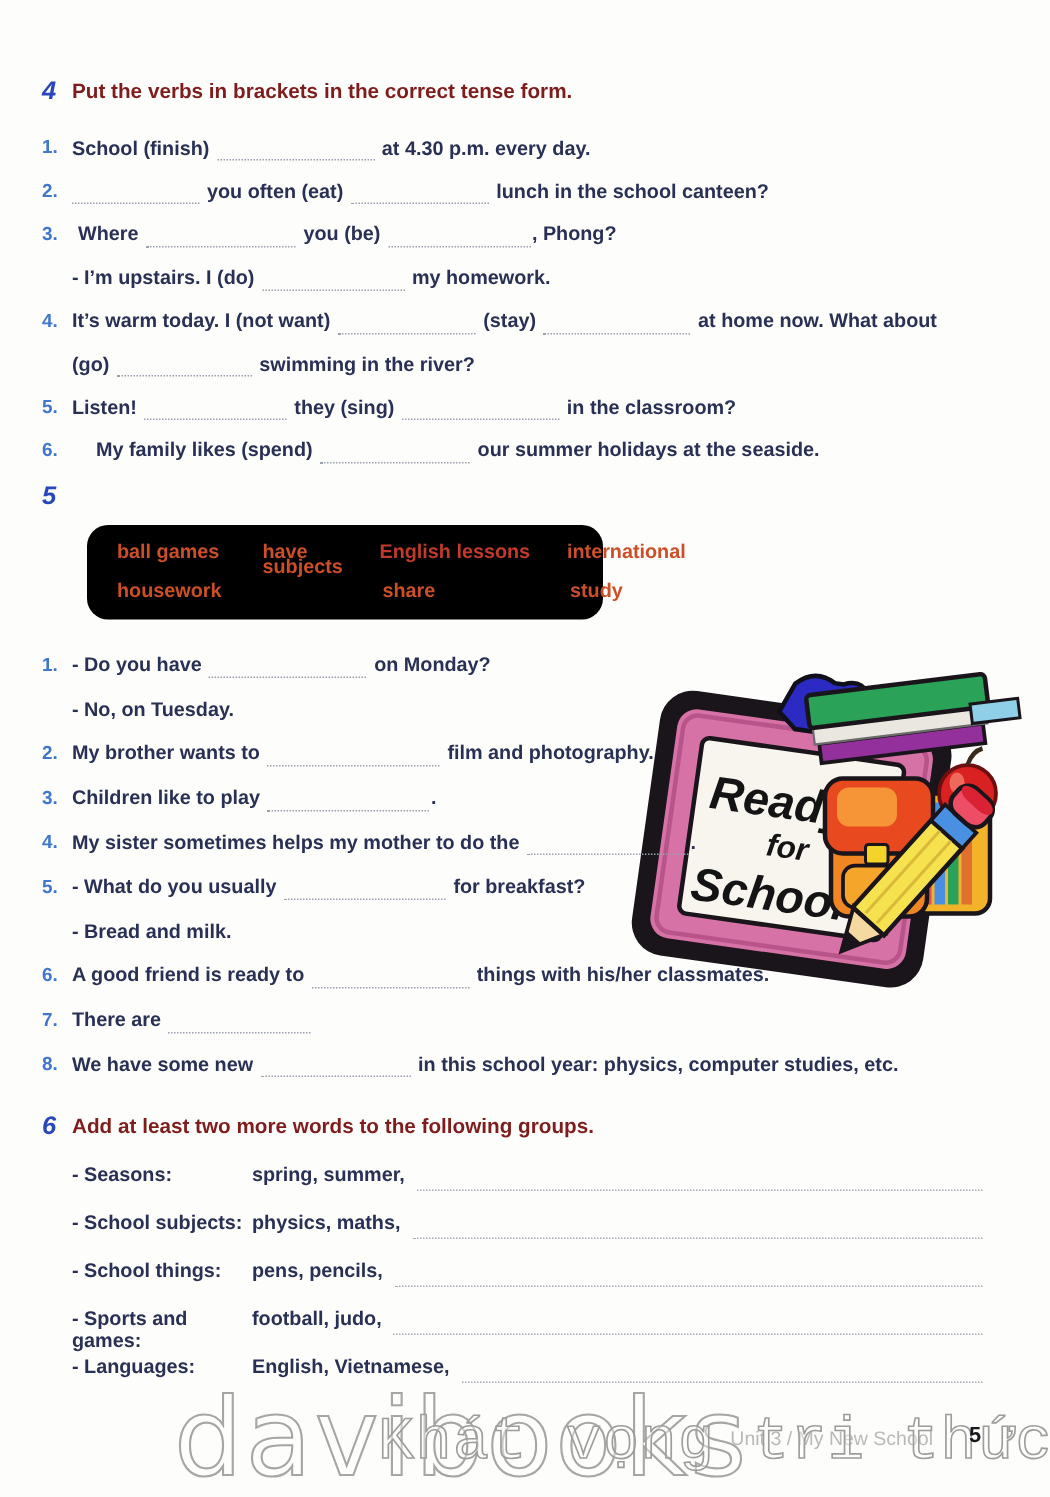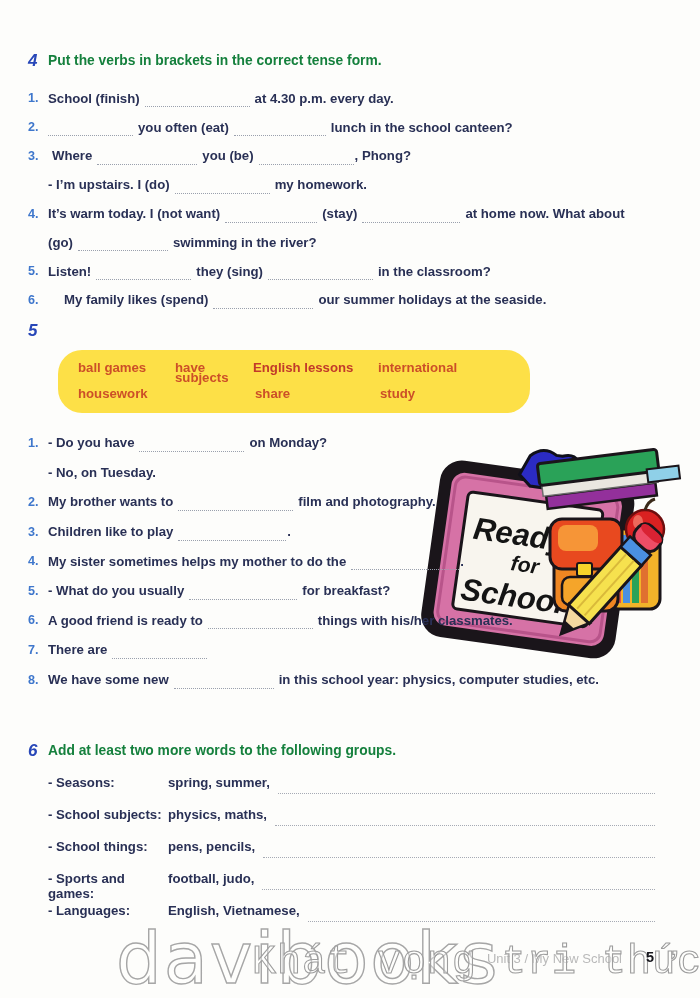--- a/index.html
+++ b/index.html
@@ -6,33 +6,33 @@
   body{background:#e9e9e9;}
   #page{
     position:relative; width:700px; height:998px; margin:0 auto;
     background:#fdfdfb; overflow:hidden;
     font-family:"Liberation Sans", sans-serif;
     color:#293055;
   }
   
   .sec{position:absolute; left:28px; right:30px; display:flex; align-items:flex-start;}
   .secnum{font-style:italic; font-weight:bold; font-size:17px; color:#2847b8; width:20px; flex:none; line-height:18px;}
-  .sectitle{font-weight:bold; font-size:13.8px; color:#15803d; line-height:18px;}
+  .sectitle{font-weight:bold; font-size:13.8px; color:#7f1d1d; line-height:18px;}
   
   .rows{position:absolute; left:28px; right:28px;}
   .row{display:flex; align-items:center; font-weight:bold; font-size:13.2px;}
   .r288{height:28.8px;} .r296{height:29.6px;}
   .inum{color:#3f77cc; width:20px; flex:none; font-size:12.6px;}
   .indent{width:20px; flex:none;}
   .seg{white-space:pre;text-align:right;}
   .blank{border-bottom:1.6px dotted #9aa0ad; height:13px; margin:4px 5px 0 5px; flex:none;}
   .tight{margin-left:1px;}
   
-  #wordbox{position:absolute; left:58px; top:350px; width:472px; height:63px;
-    background:#fde047; border-radius:24px;}
+  #wordbox{position:absolute; left:58px; top:350px; width:344px; height:63px;
+    background:#000000; border-radius:14px;}
   .wbw{position:absolute; font-weight:bold; font-size:13.2px; color:#cc4f28; white-space:nowrap;}
   
   #ex6-rows{position:absolute; left:28px; right:43px; top:775px;}
   .g6row{display:flex; height:32px; margin-left:20px; font-weight:bold; font-size:13.2px;}
   .g6label{width:120px; flex:none;}
   .g6ex{flex:none; white-space:pre;}
   .g6blank{flex:1; border-bottom:1.6px dotted #a6aab4; height:13px; margin:5px 2px 0 8px;}
   
   #illus{position:absolute; left:412px; top:443px; width:288px; height:228px; z-index:1;}
   .rows, .sec, #wordbox, #ex6-rows{z-index:2;}
@@ -156,20 +156,24 @@
       <span class="inum">4.</span>
       <span class="seg">My sister sometimes helps my mother to do the</span>
       <span class="blank" style="width:108px"></span>
       <span class="seg" style="margin-left:-4px">.</span>
     </div>
     <div class="row r296">
       <span class="inum">5.</span>
       <span class="seg">- What do you usually</span>
       <span class="blank" style="width:108px"></span>
       <span class="seg">for breakfast?</span>
+    </div>
+    <div class="row r296">
+      <span class="indent"></span>
+      <span class="seg">- Bread and milk.</span>
     </div>
     <div class="row r296">
       <span class="inum">6.</span>
       <span class="seg">A good friend is ready to</span>
       <span class="blank" style="width:105px"></span>
       <span class="seg">things with his/her classmates.</span>
     </div>
     <div class="row r296">
       <span class="inum">7.</span>
       <span class="seg">There are</span>

